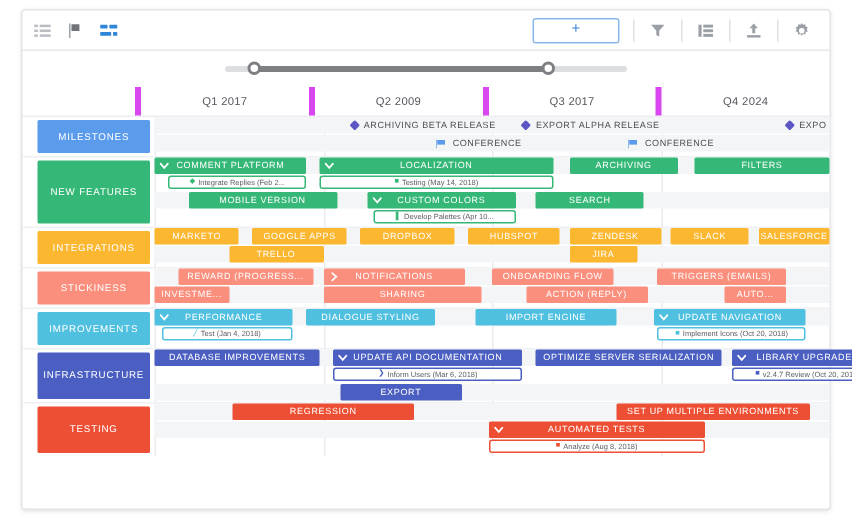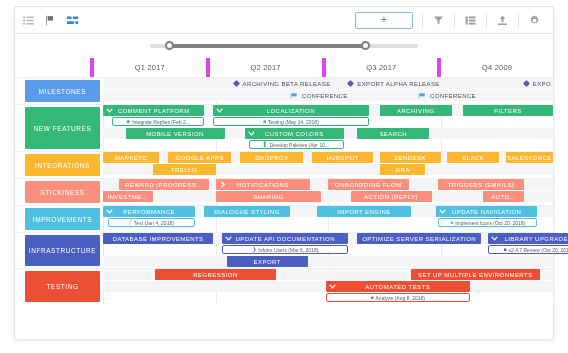--- a/index.html
+++ b/index.html
@@ -135,23 +135,23 @@
       <div class="fill"></div>
       <div class="knob" style="left:15px;"></div>
       <div class="knob" style="left:211px;"></div>
     </div>
   </div>
 
   <div class="grid">
     <div class="qhead">
       <div class="qlabelpad"></div>
       <div class="q">Q1 2017</div>
-      <div class="q">Q2 2017</div>
+      <div class="q">Q2 2009</div>
       <div class="q">Q3 2017</div>
-      <div class="q">Q4 2009</div>
+      <div class="q">Q4 2024</div>
     </div>
     <div id="lanes-host">
         <div class="lane">
           <div class="lane-label" style="background: rgb(91, 155, 236);">MILESTONES</div>
           <div class="lane-body">
             <div class="vgrid" style="left: 0%;"></div>
             <div class="vgrid" style="left: 25%;"></div>
             <div class="vgrid" style="left: 50%;"></div>
             <div class="vgrid" style="left: 75%;"></div>
             <div class="vgrid" style="left: 100%;"></div>

